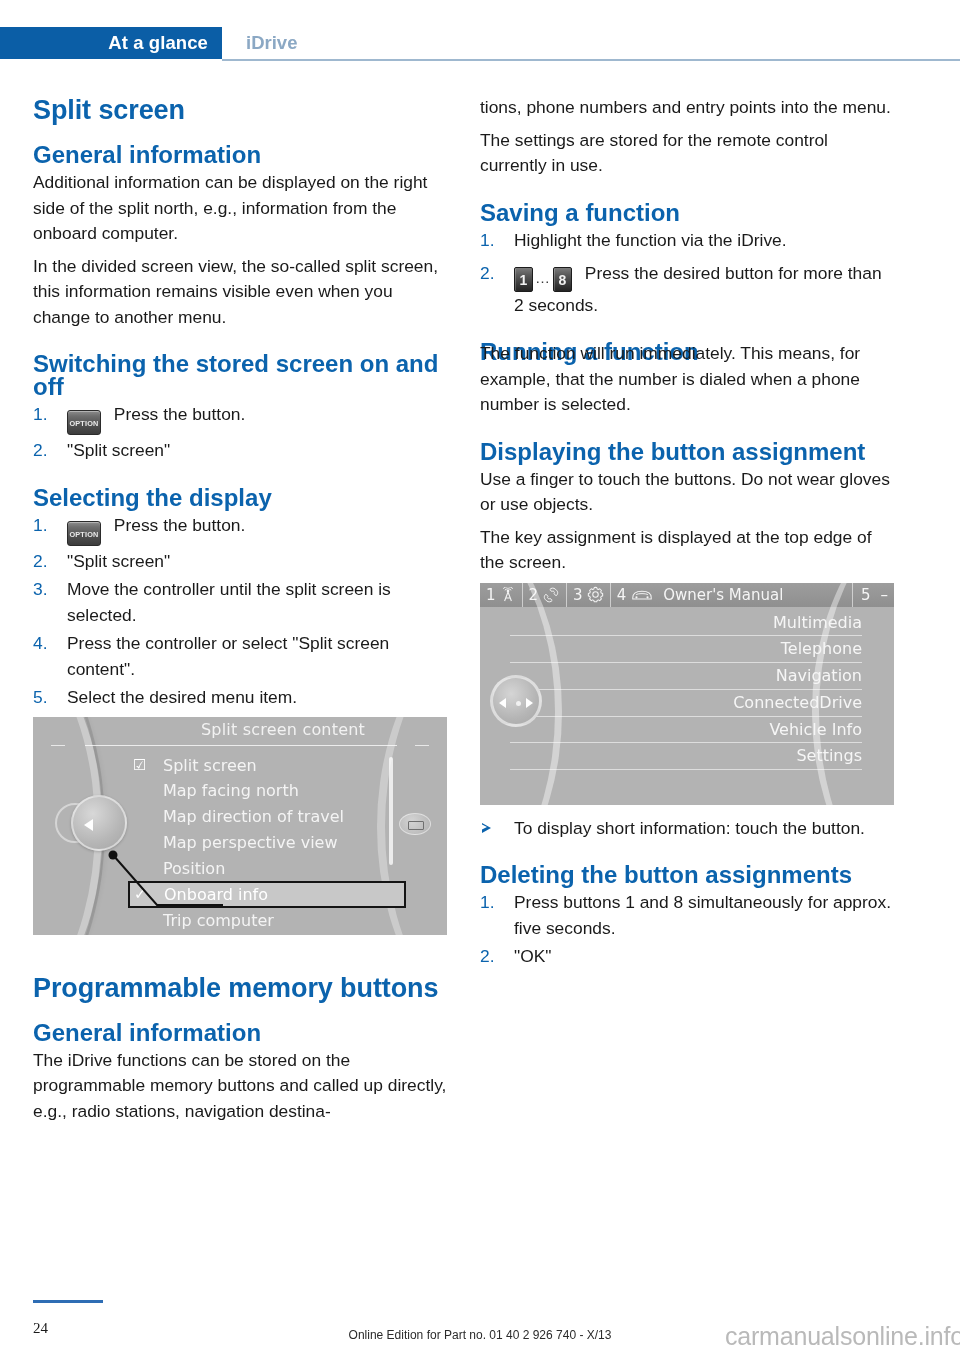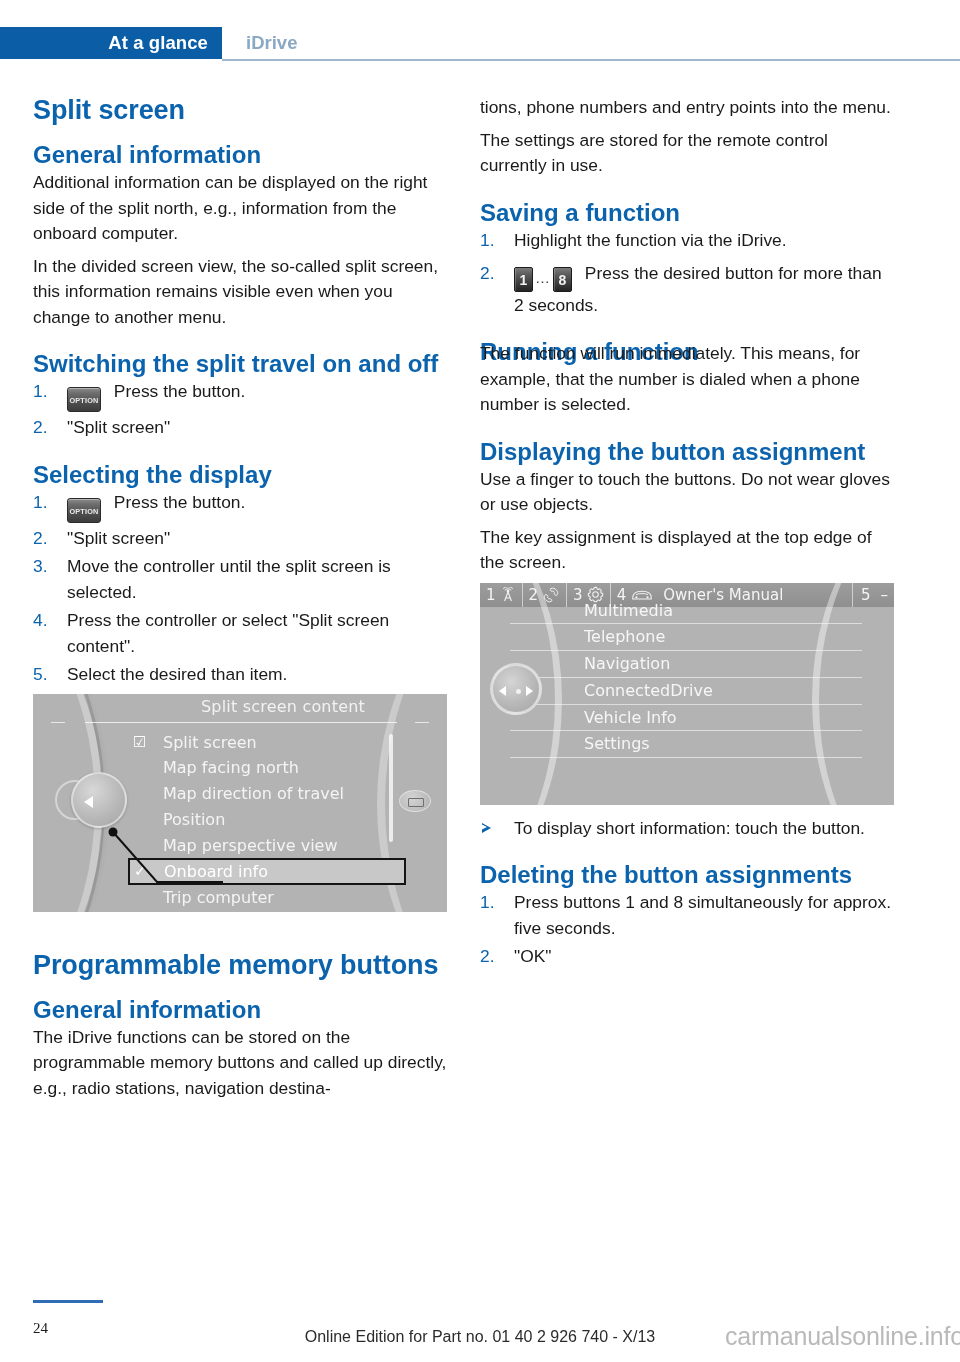--- a/index.html
+++ b/index.html
@@ -211,21 +211,21 @@
     display:flex; align-items:center; color:#f5f5f5; font-size:15px;
   }
   .om-slot {
     display:flex; align-items:center; gap:4px; padding:0 6px; height:24px;
     border-right:1px solid rgba(255,255,255,.55);
   }
   .om-slot.wide { flex:1; border-right:1px solid rgba(255,255,255,.55); }
   .om-slot.last { border-right:0; padding-left:8px; }
   .om-slot .lbl { font-size:15px; }
   .om-slot .name { margin-left:5px; font-size:15px; }
-  .om-body { position:absolute; left:0; top:12px; width:414px; height:198px; }
+  .om-body { position:absolute; left:0; top:24px; width:414px; height:198px;text-align:right; }
   .om-arcL {
     position:absolute; left:-238px; top:-120px; width:320px; height:450px;
     border-radius:50%; border-right:7px solid rgba(255,255,255,.42);
     border-left:0;border-top:0;border-bottom:0;
   }
   .om-arcR {
     position:absolute; right:-238px; top:-120px; width:320px; height:450px;
     border-radius:50%; border-left:7px solid rgba(255,255,255,.42);
     border-right:0;border-top:0;border-bottom:0;
   }
@@ -260,21 +260,21 @@
   .footer { position:absolute; left:0; top:1300px; width:960px; height:62px; }
   .footer-rule {
     position:absolute; left:33px; top:0; width:70px; height:3px; background:#2e6db4;
   }
   .footer-page {
     position:absolute; left:33px; top:20px; font-size:15px; color:#1a1a1a;
     font-family:"Liberation Serif", serif;
   }
   .footer-center {
     position:absolute; left:0; top:28px; width:960px; text-align:center;
-    font-size:16px; color:#2b2b2b; font-family:"Liberation Sans", sans-serif;
+    font-size:12px; color:#2b2b2b; font-family:"Liberation Sans", sans-serif;
   }
   .watermark {
     position:absolute; right:-4px; top:22px;
     font-size:25px; color:#b9b9b9; letter-spacing:-.2px;
     font-family:"Liberation Sans", sans-serif;
   }
 </style>
 </head>
 <body>
 
@@ -289,21 +289,21 @@
 <div class="page">
 
   <div class="col col-left">
 
     <h1 class="title">Split screen</h1>
 
     <h2 class="sub">General information</h2>
     <p class="body">Additional information can be displayed on the right side of the split north, e.g., information from the onboard computer.</p>
     <p class="body">In the divided screen view, the so-called split screen, this information remains visible even when you change to another menu.</p>
 
-    <h2 class="sub spaced">Switching the split travel on and off</h2>
+    <h2 class="sub spaced">Switching the stored screen on and off</h2>
     <ol class="steps">
       <li>
         <span class="num">1.</span>
         <span class="btn-option">OPTION</span>
         <span>Press the button.</span>
       </li>
       <li>
         <span class="num">2.</span>
         <span>"Split screen"</span>
       </li>
@@ -323,21 +323,21 @@
       <li>
         <span class="num">3.</span>
         <span>Move the controller until the split screen is selected.</span>
       </li>
       <li>
         <span class="num">4.</span>
         <span>Press the controller or select "Split screen content".</span>
       </li>
       <li>
         <span class="num">5.</span>
-        <span>Select the desired than item.</span>
+        <span>Select the desired menu item.</span>
       </li>
     </ol>
 
     <div class="idrive">
       <div class="arcL"></div>
       <div class="arcL2"></div>
       <div class="arcR"></div>
 
       <div class="idrive-title">Split screen content</div>
       <div class="idrive-titlerule"></div>
@@ -351,24 +351,24 @@
           <span class="mark">☑</span>
           <span>Split screen</span>
         </div>
         <div class="row">
           <span>Map facing north</span>
         </div>
         <div class="row">
           <span>Map direction of travel</span>
         </div>
         <div class="row">
+          <span>Map perspective view</span>
+        </div>
+        <div class="row">
           <span>Position</span>
-        </div>
-        <div class="row">
-          <span>Map perspective view</span>
         </div>
         <div class="row sel">
           <span class="mark">✓</span>
           <span>Onboard info</span>
         </div>
         <div class="row">
           <span>Trip computer</span>
         </div>
       </div>
 

